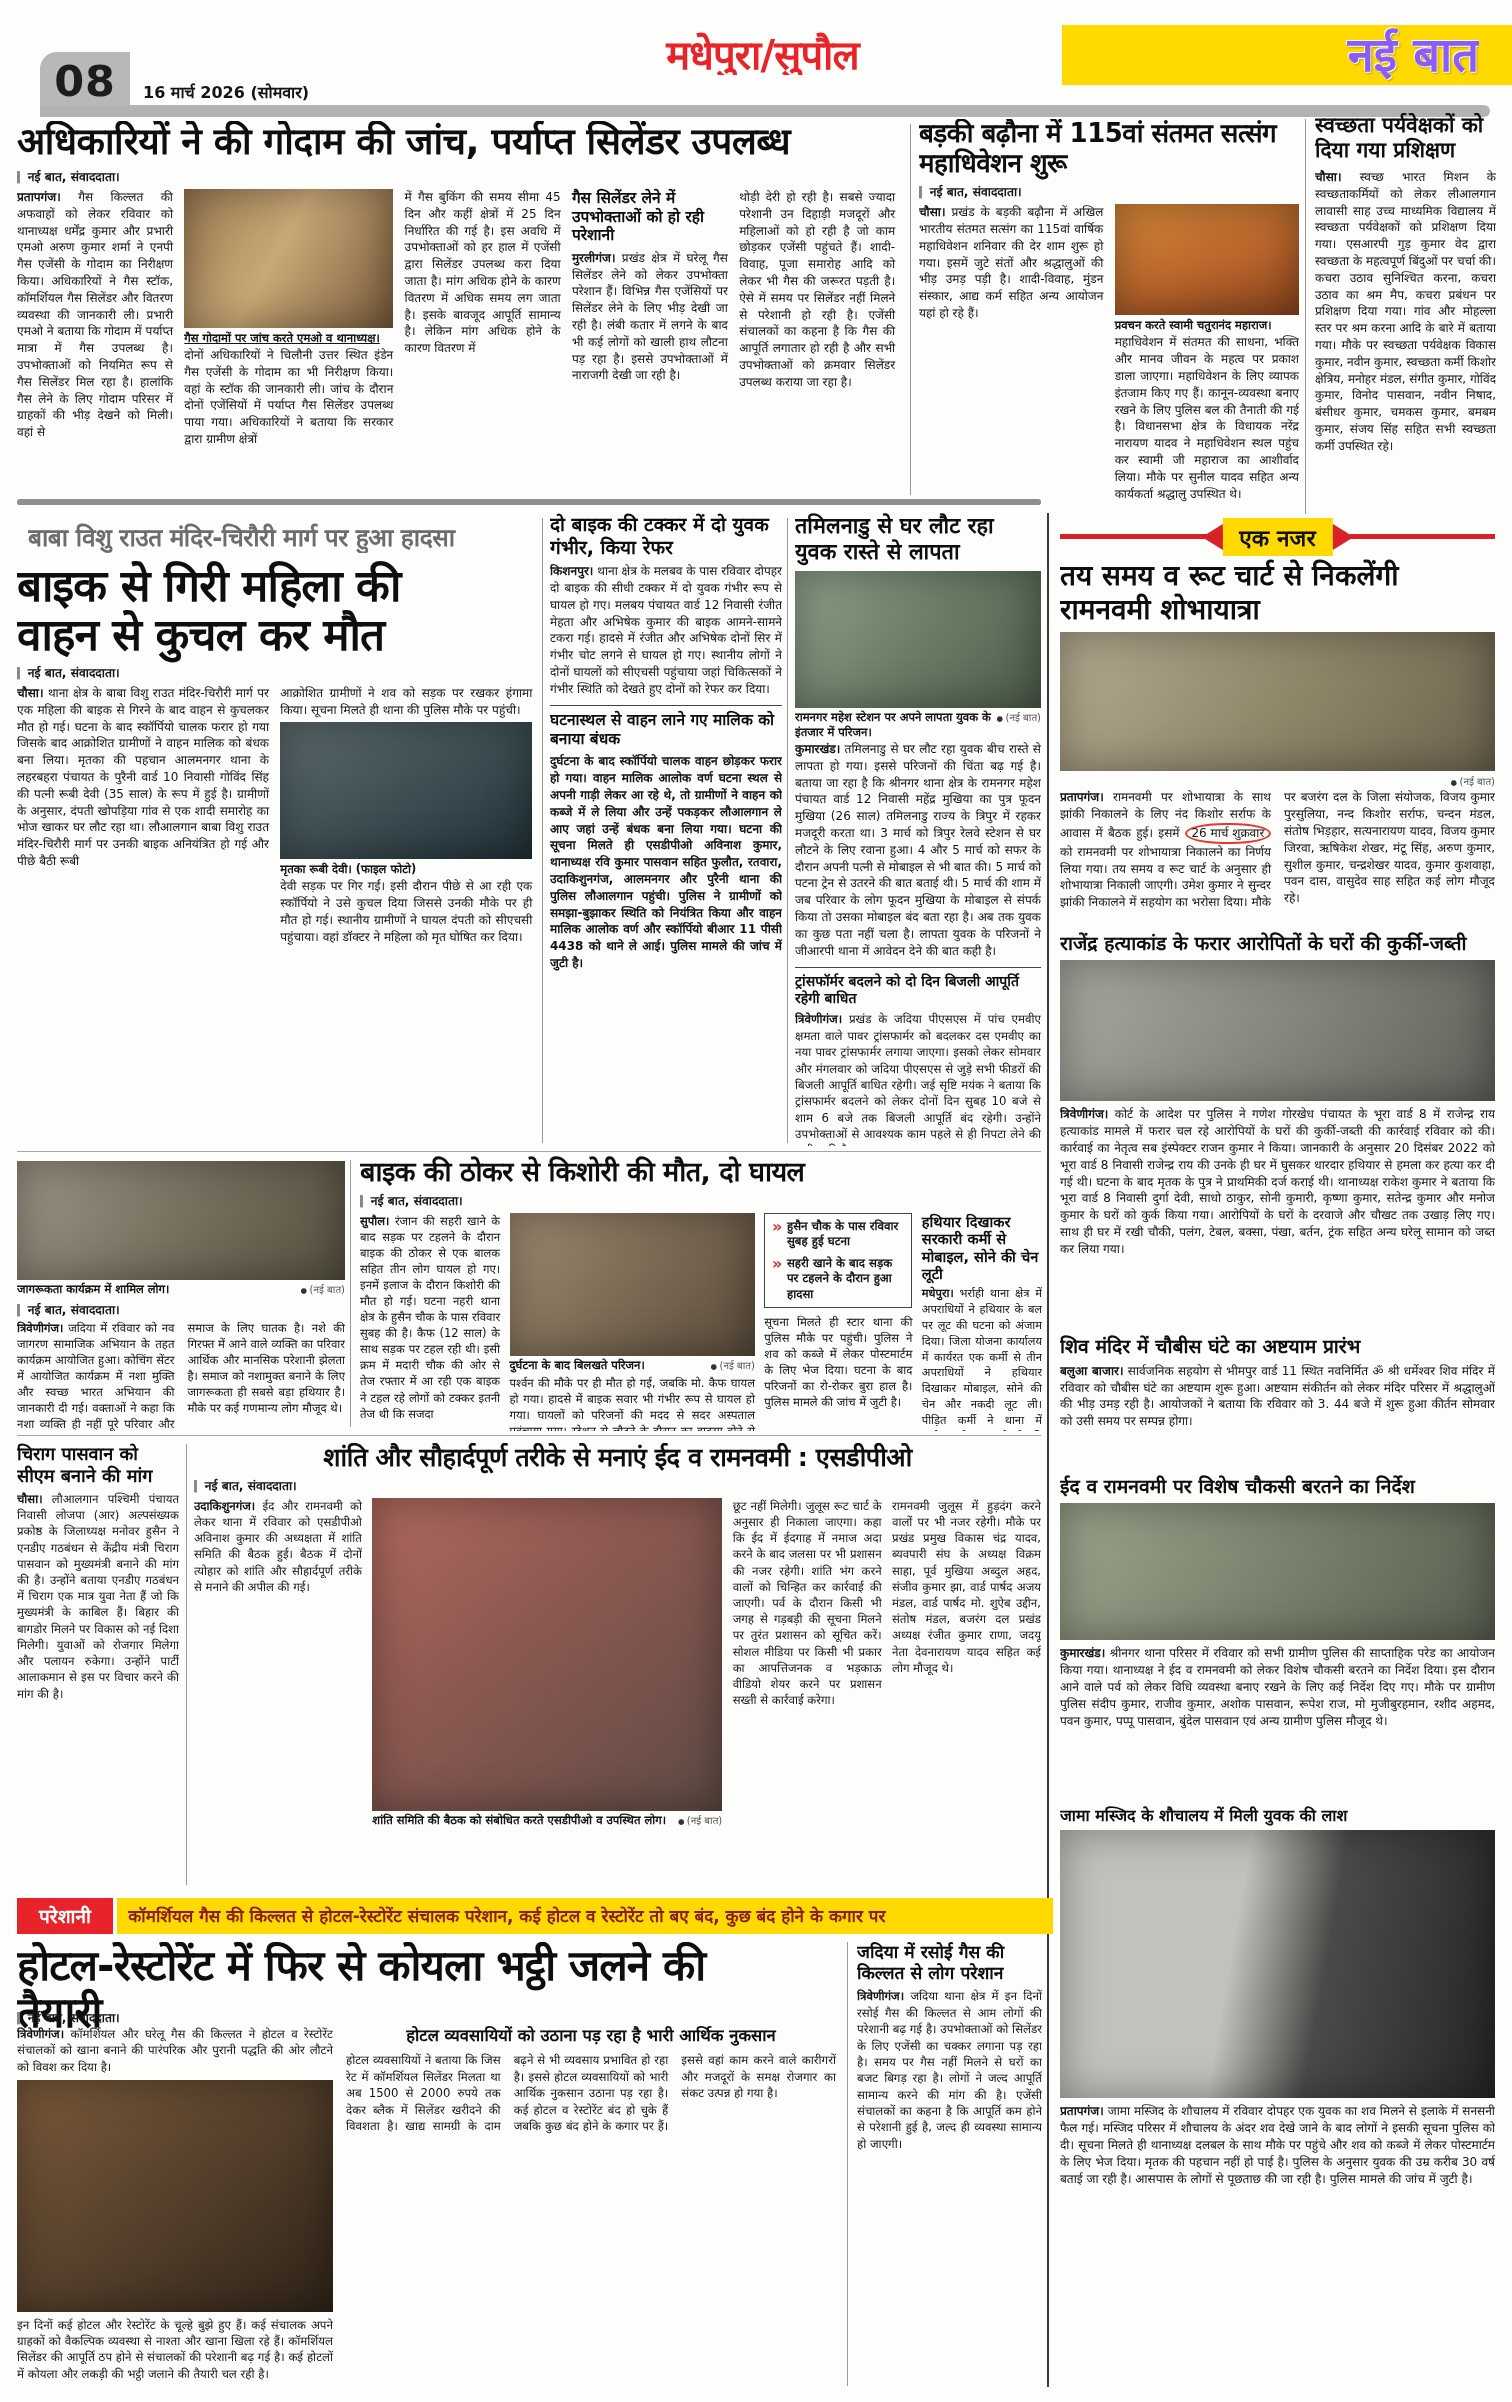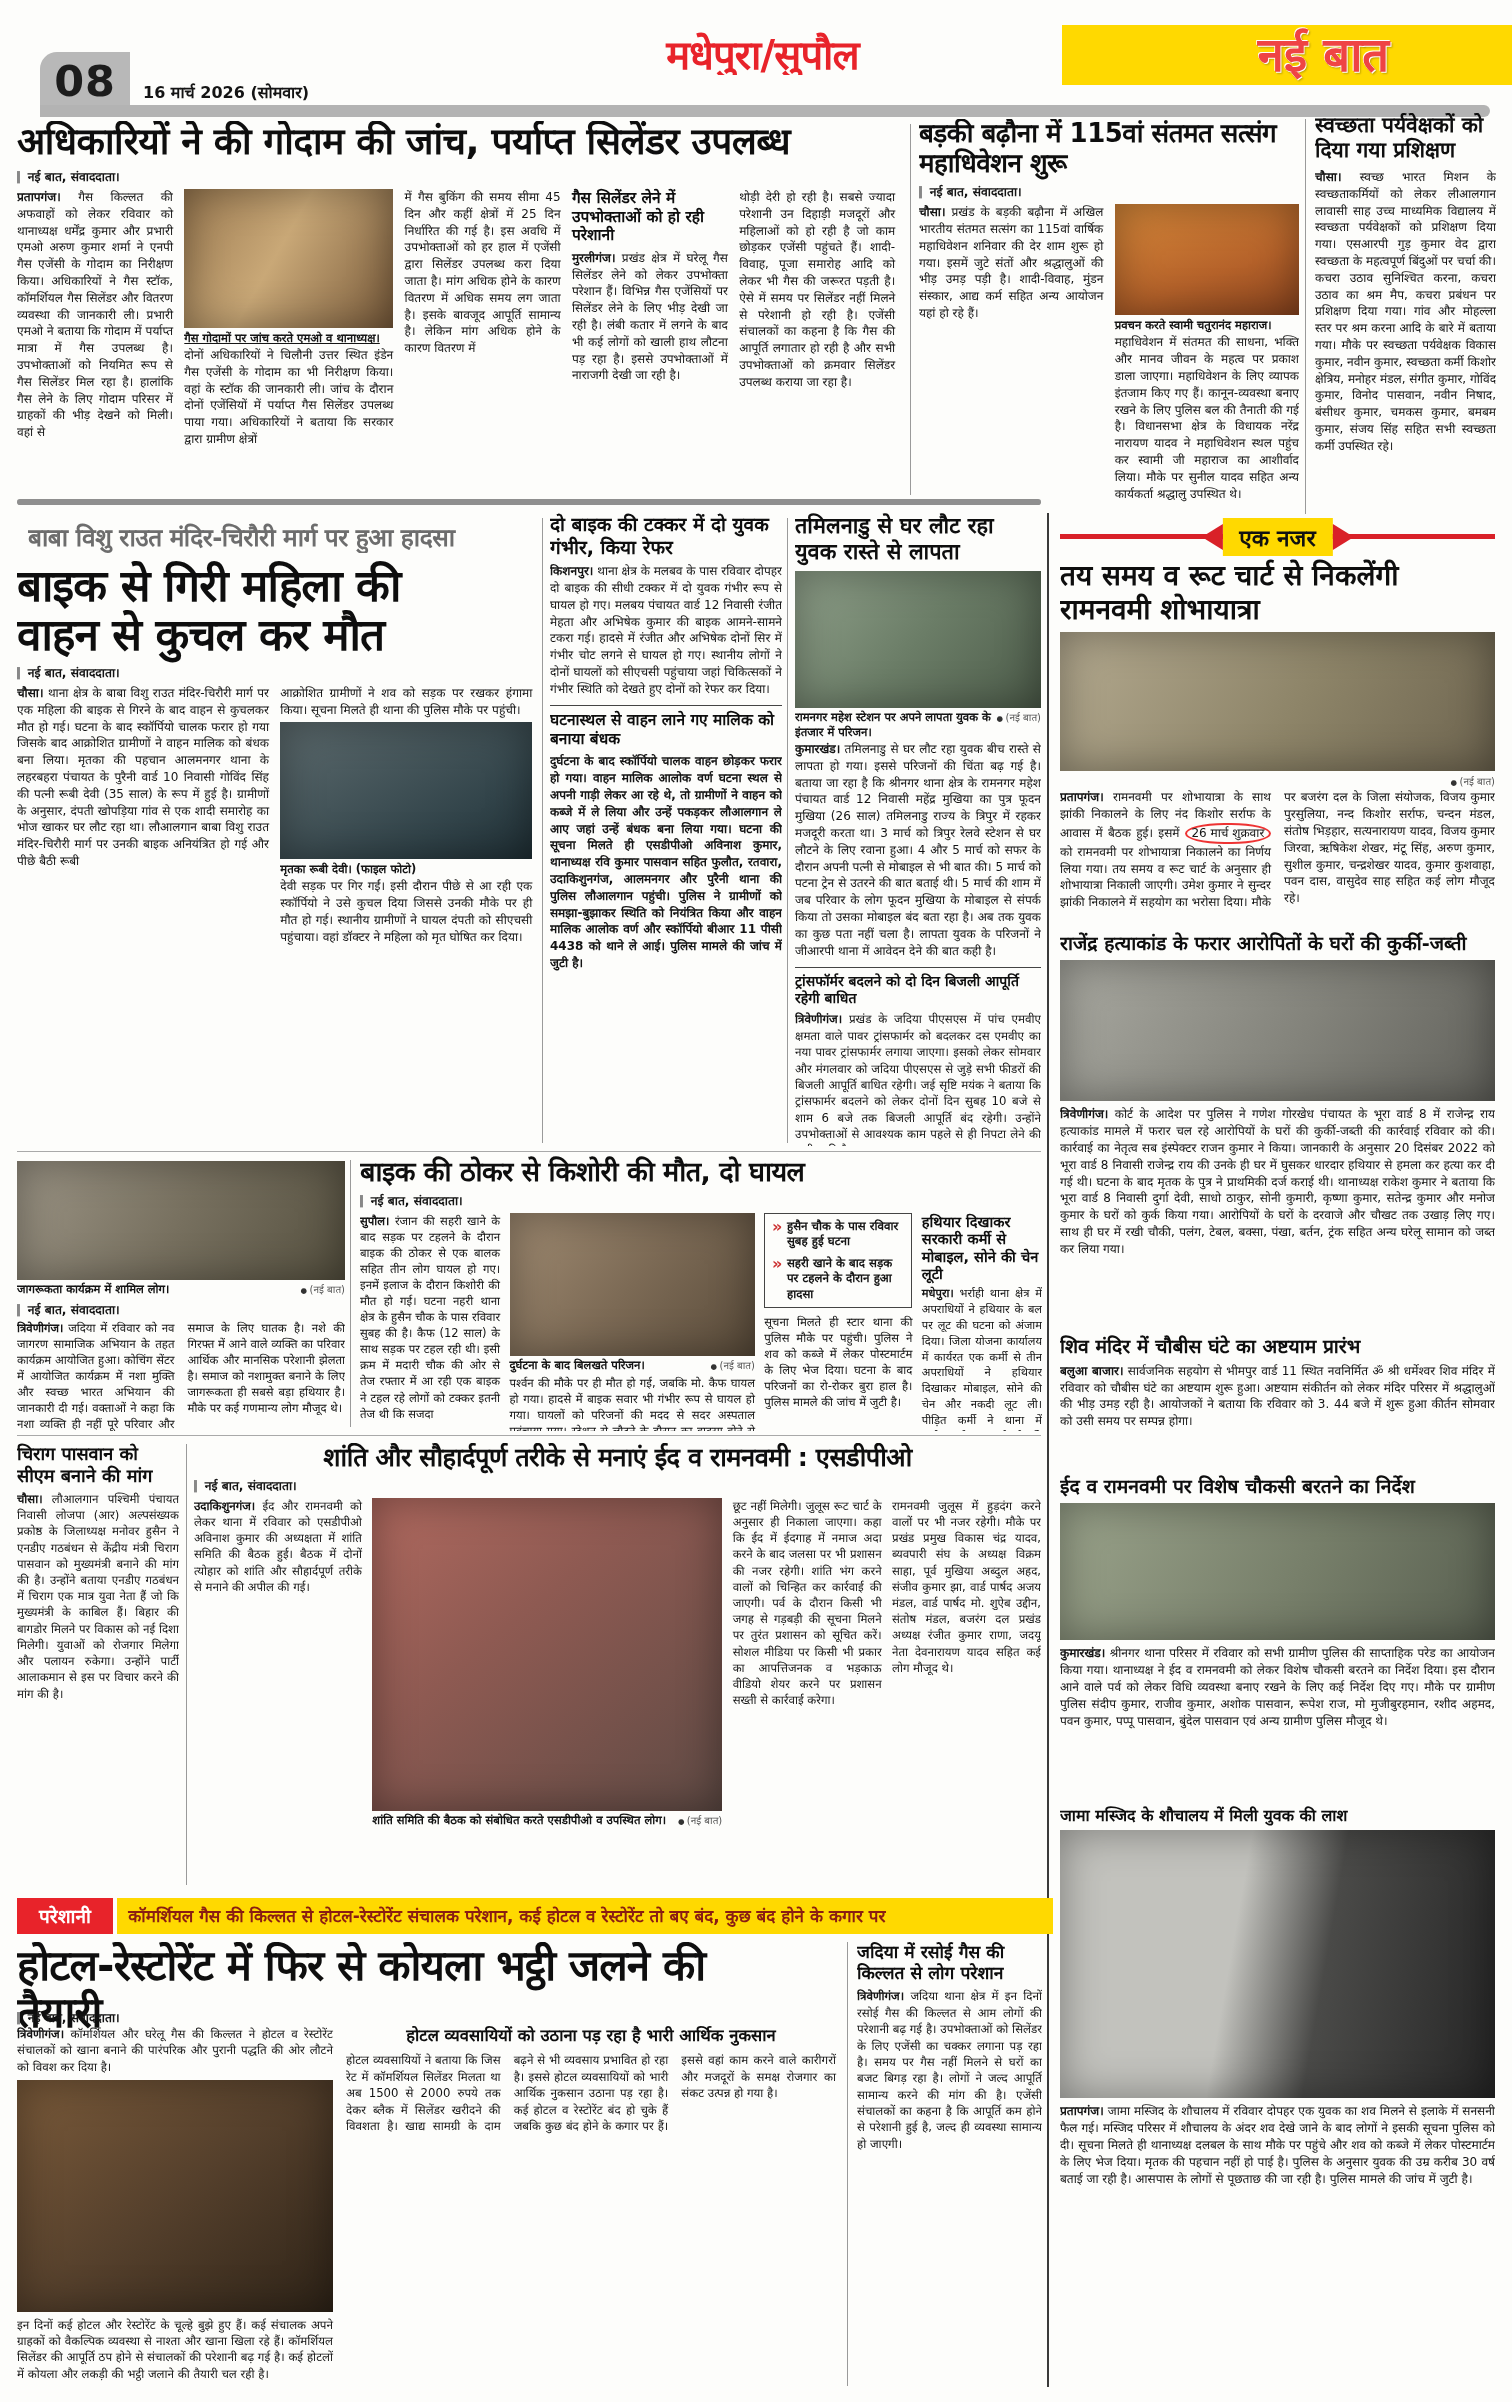--- a/index.html
+++ b/index.html
@@ -6,21 +6,21 @@
   .page{position:relative;width:1512px;height:2402px;background:#fdfdfb;margin:0 auto;
         font-family:"DejaVu Sans",sans-serif;color:#141414;overflow:hidden;}
   .abs{position:absolute;overflow:hidden;}
   
   .pgbox{background:#b8b8b8;border-radius:17px 0 0 0;text-align:center;}
   .pgnum{font-size:43px;font-weight:900;color:#1c1c1c;line-height:58px;letter-spacing:0.9px;}
   .hdate{font-size:16px;font-weight:700;}
   .graybar{background:#b3b3b3;border-radius:0 9.4px 9.4px 0;}
   .section-ttl{font-size:40px;font-weight:900;color:#e8232a;text-align:center;letter-spacing:-0.9px;}
   .yband{background:#ffd900;}
-  .masthead{font-size:47px;font-weight:900;color:#ef4444;text-align:center;line-height:60px;
+  .masthead{font-size:47px;font-weight:900;color:#8b5cf6;text-align:right;line-height:60px;
             text-shadow:0.9px 0.9px 0 #fff,-0.9px -0.9px 0 #fff,1.9px 1.9px 1.9px rgba(0,0,0,.25);}
   
   .h-xl{font-weight:900;line-height:1.12;letter-spacing:-0.9px;color:#0e0e0e;}
   .h-l{font-weight:800;line-height:1.15;letter-spacing:-0.5px;color:#0e0e0e;}
   .h-m{font-weight:800;line-height:1.2;color:#0e0e0e;}
   .kicker{font-weight:800;color:#6d6d6d;letter-spacing:-0.5px;white-space:nowrap;}
   .byline{font-size:12.2px;font-weight:700;margin:4.7px 0 3.8px 0;}
   .byline::before{content:"▍";color:#888;margin-right:2.8px;font-size:10.4px;}
   
   .bt{font-size:12px;line-height:1.4;text-align:justify;}

